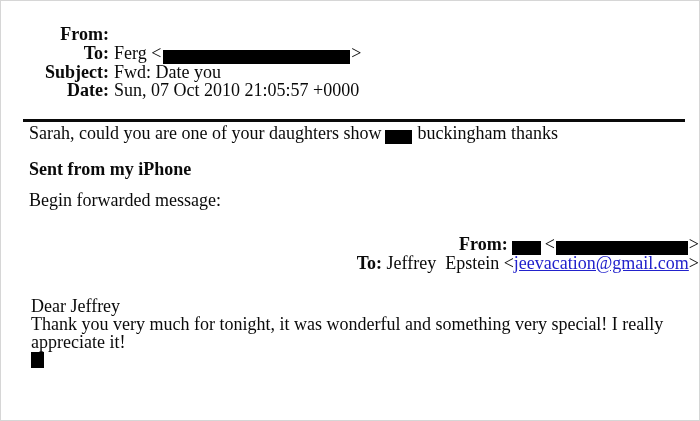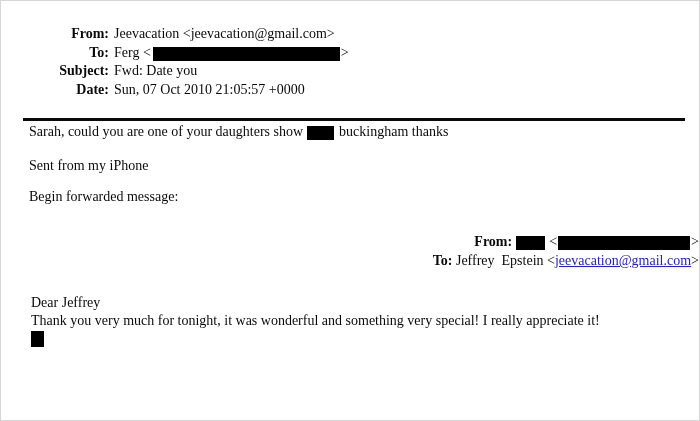--- a/index.html
+++ b/index.html
@@ -4,21 +4,21 @@
 <style>
   * { margin: 0; padding: 0; box-sizing: border-box; }
   html, body { background: #f6f6f6; }
   .page {
     position: relative;
     width: 700px;
     height: 421px;
     background: #ffffff;
     border: 1px solid #d6d6d6;
     font-family: "Liberation Serif", "DejaVu Serif", serif;
-    font-size: 14px;
+    font-size: 18px;
     color: #0a0a0a;
     overflow: hidden;
   }
 
   
   .header-block { margin: 24px 0 0 16px; }
   .hrow { display: flex; line-height: 18.5px; }
   .hlabel { width: 92px; text-align: right; font-weight: bold; flex-shrink: 0; }
   .hvalue { padding-left: 5px; white-space: pre-wrap; }
 
@@ -39,21 +39,21 @@
   
   .divider {
     height: 3px;
     background: #0a0a0a;
     width: 662px;
     margin: 19px 0 0 22px;
   }
 
   
   .p-sarah  { margin: 3px 0 0 28px; line-height: 16px; }
-  .p-iphone { margin: 18px 0 0 28px; line-height: 16px; }
+  .p-iphone { margin: 18px 0 0 28px; line-height: 16px; font-weight: bold; }
   .p-begin  { margin: 15px 4px 0 28px; line-height: 16px; }
 
   
   .fwd-block { margin: 27px 0 0 30px; text-align: right; }
   .fwd-row { line-height: 19px; }
   .fwd-label { font-weight: bold; }
   .fwd-row.subject-row { font-weight: bold; }
   .pre-space { white-space: pre-wrap; }
   a.email-link {
     color: var(--link-color, #2222cc);
@@ -64,21 +64,20 @@
   .message-block { margin: 24px 0 0 30px; line-height: 18px; }
 </style>
 </head>
 <body>
 
 <div class="page">
 
   <div class="header-block">
     <div class="hrow">
       <span class="hlabel">From:</span>
-      <span class="hvalue">Jeevacation &lt;jeevacation@gmail.com&gt;</span>
     </div>
     <div class="hrow">
       <span class="hlabel">To:</span>
       <span class="hvalue"><span>Ferg &lt;</span><span class="redact to-bar"></span><span>&gt;</span></span>
     </div>
     <div class="hrow">
       <span class="hlabel">Subject:</span>
       <span class="hvalue">Fwd: Date you</span>
     </div>
     <div class="hrow">

